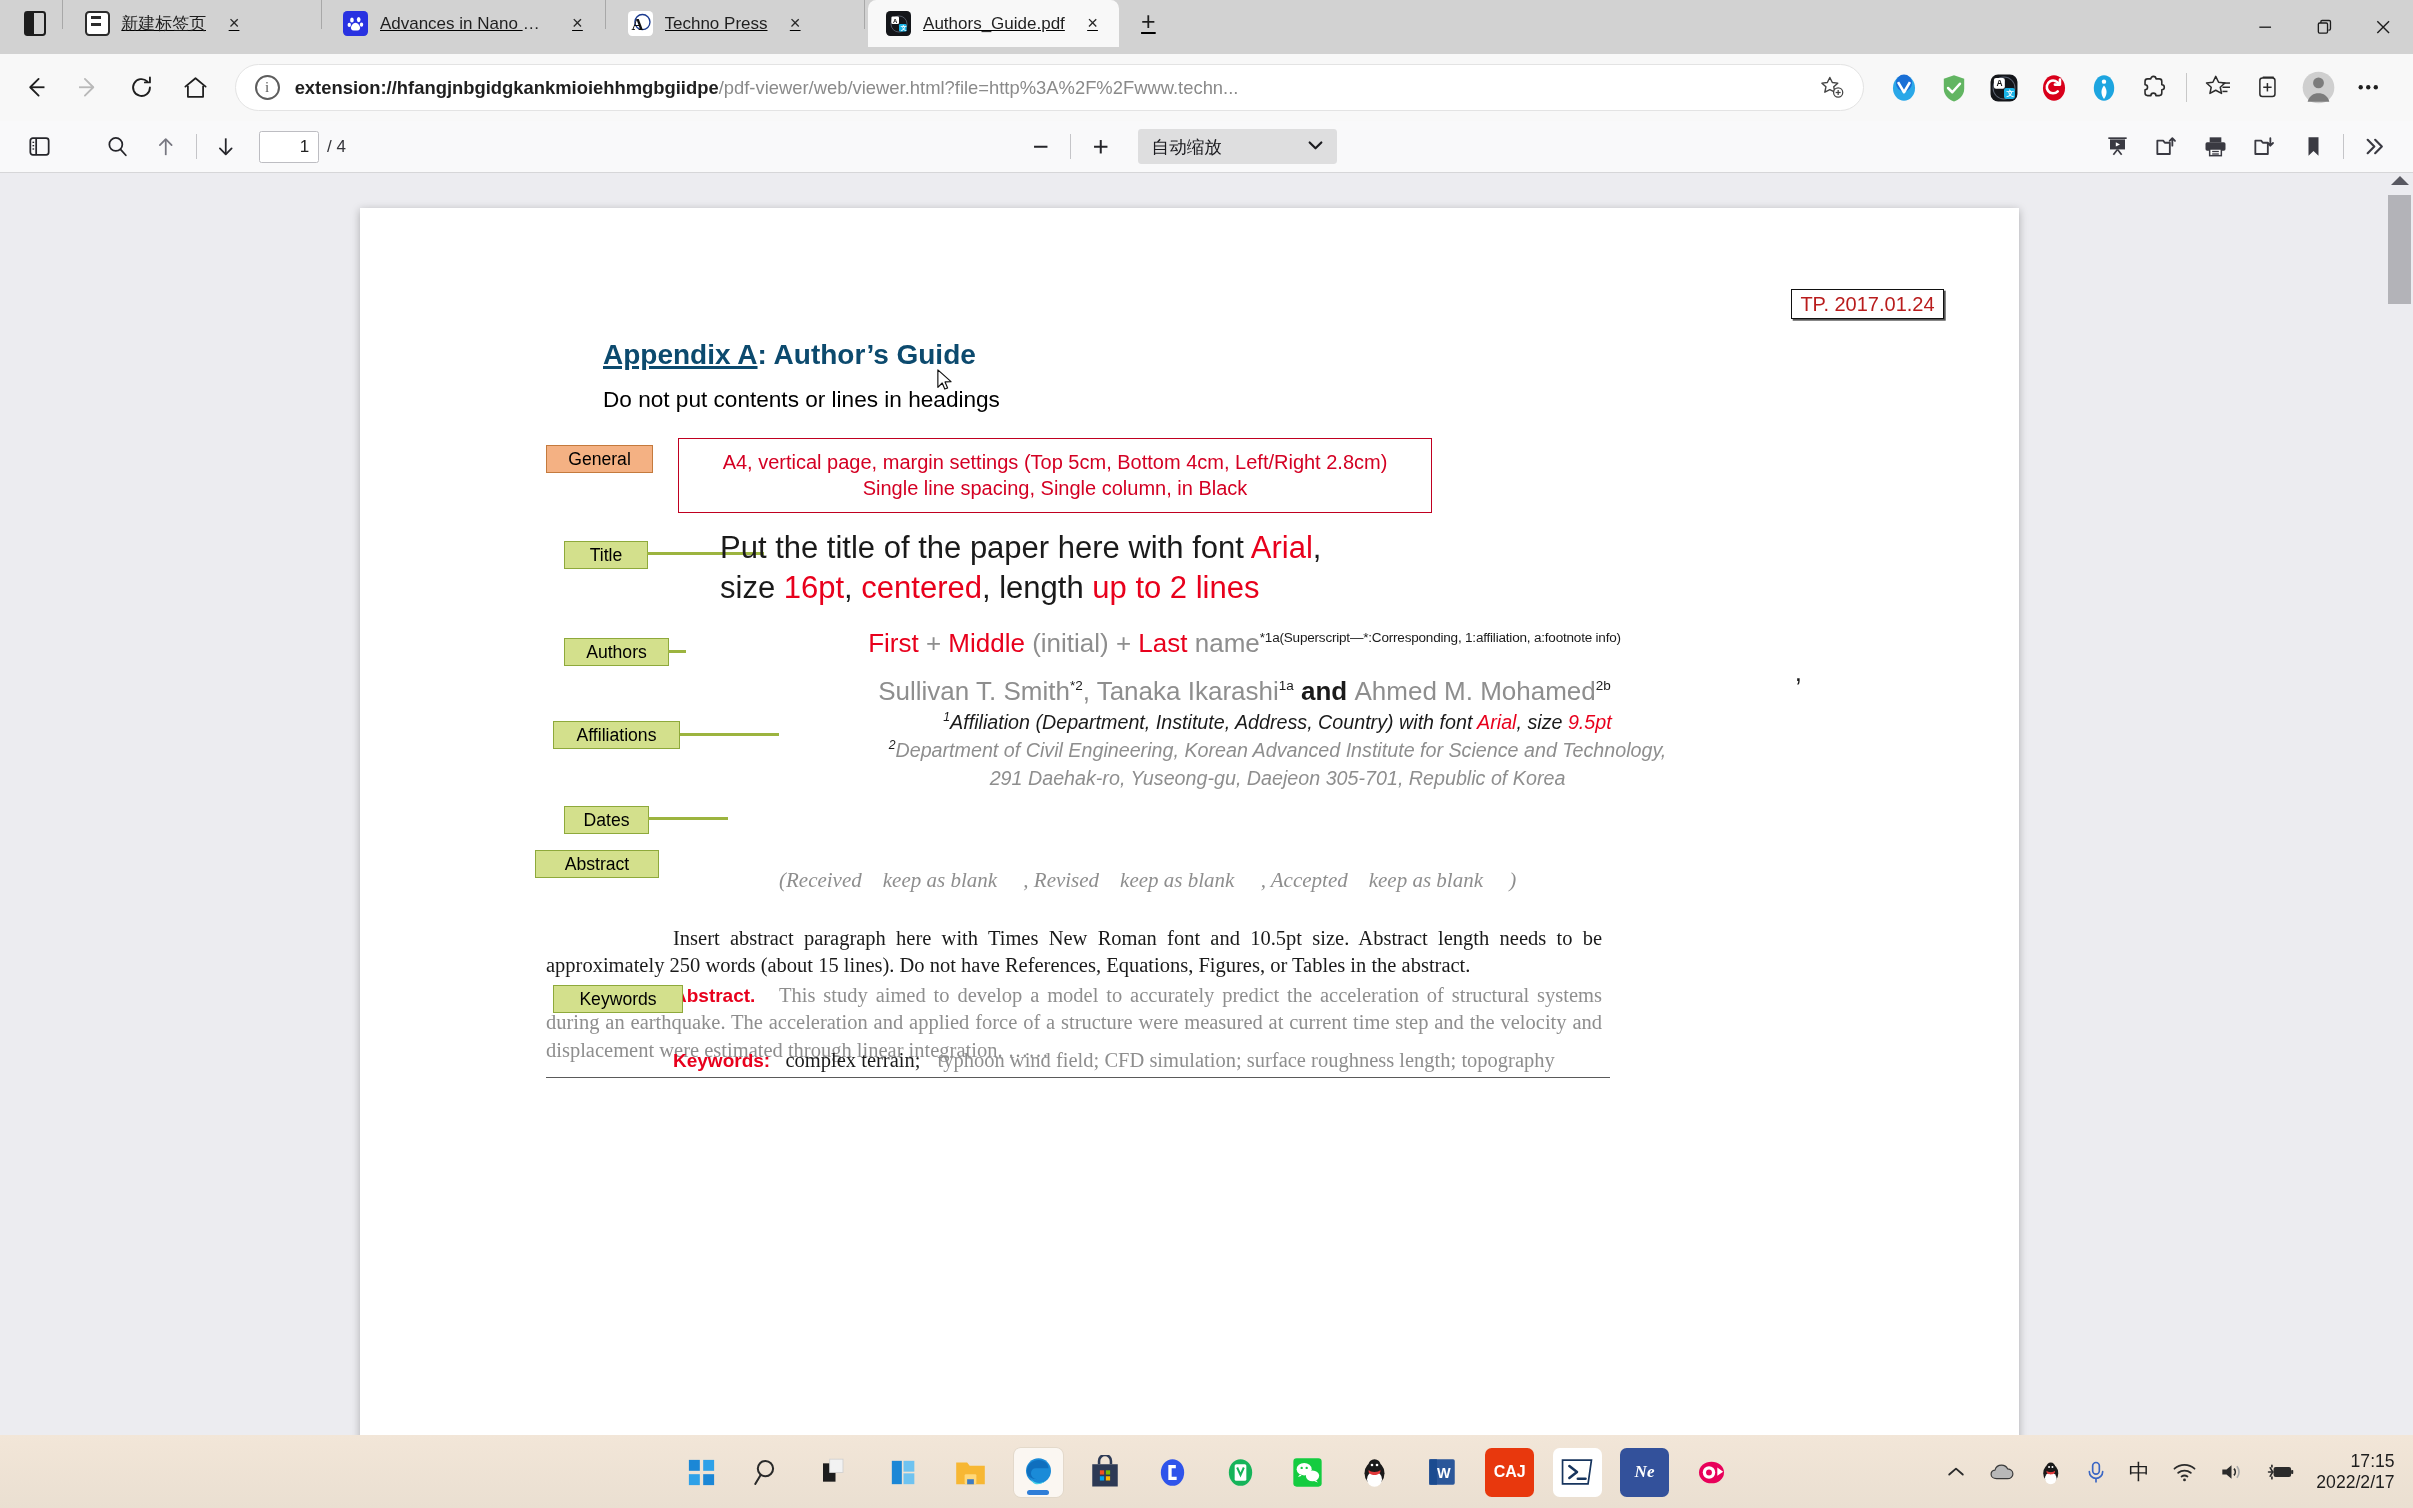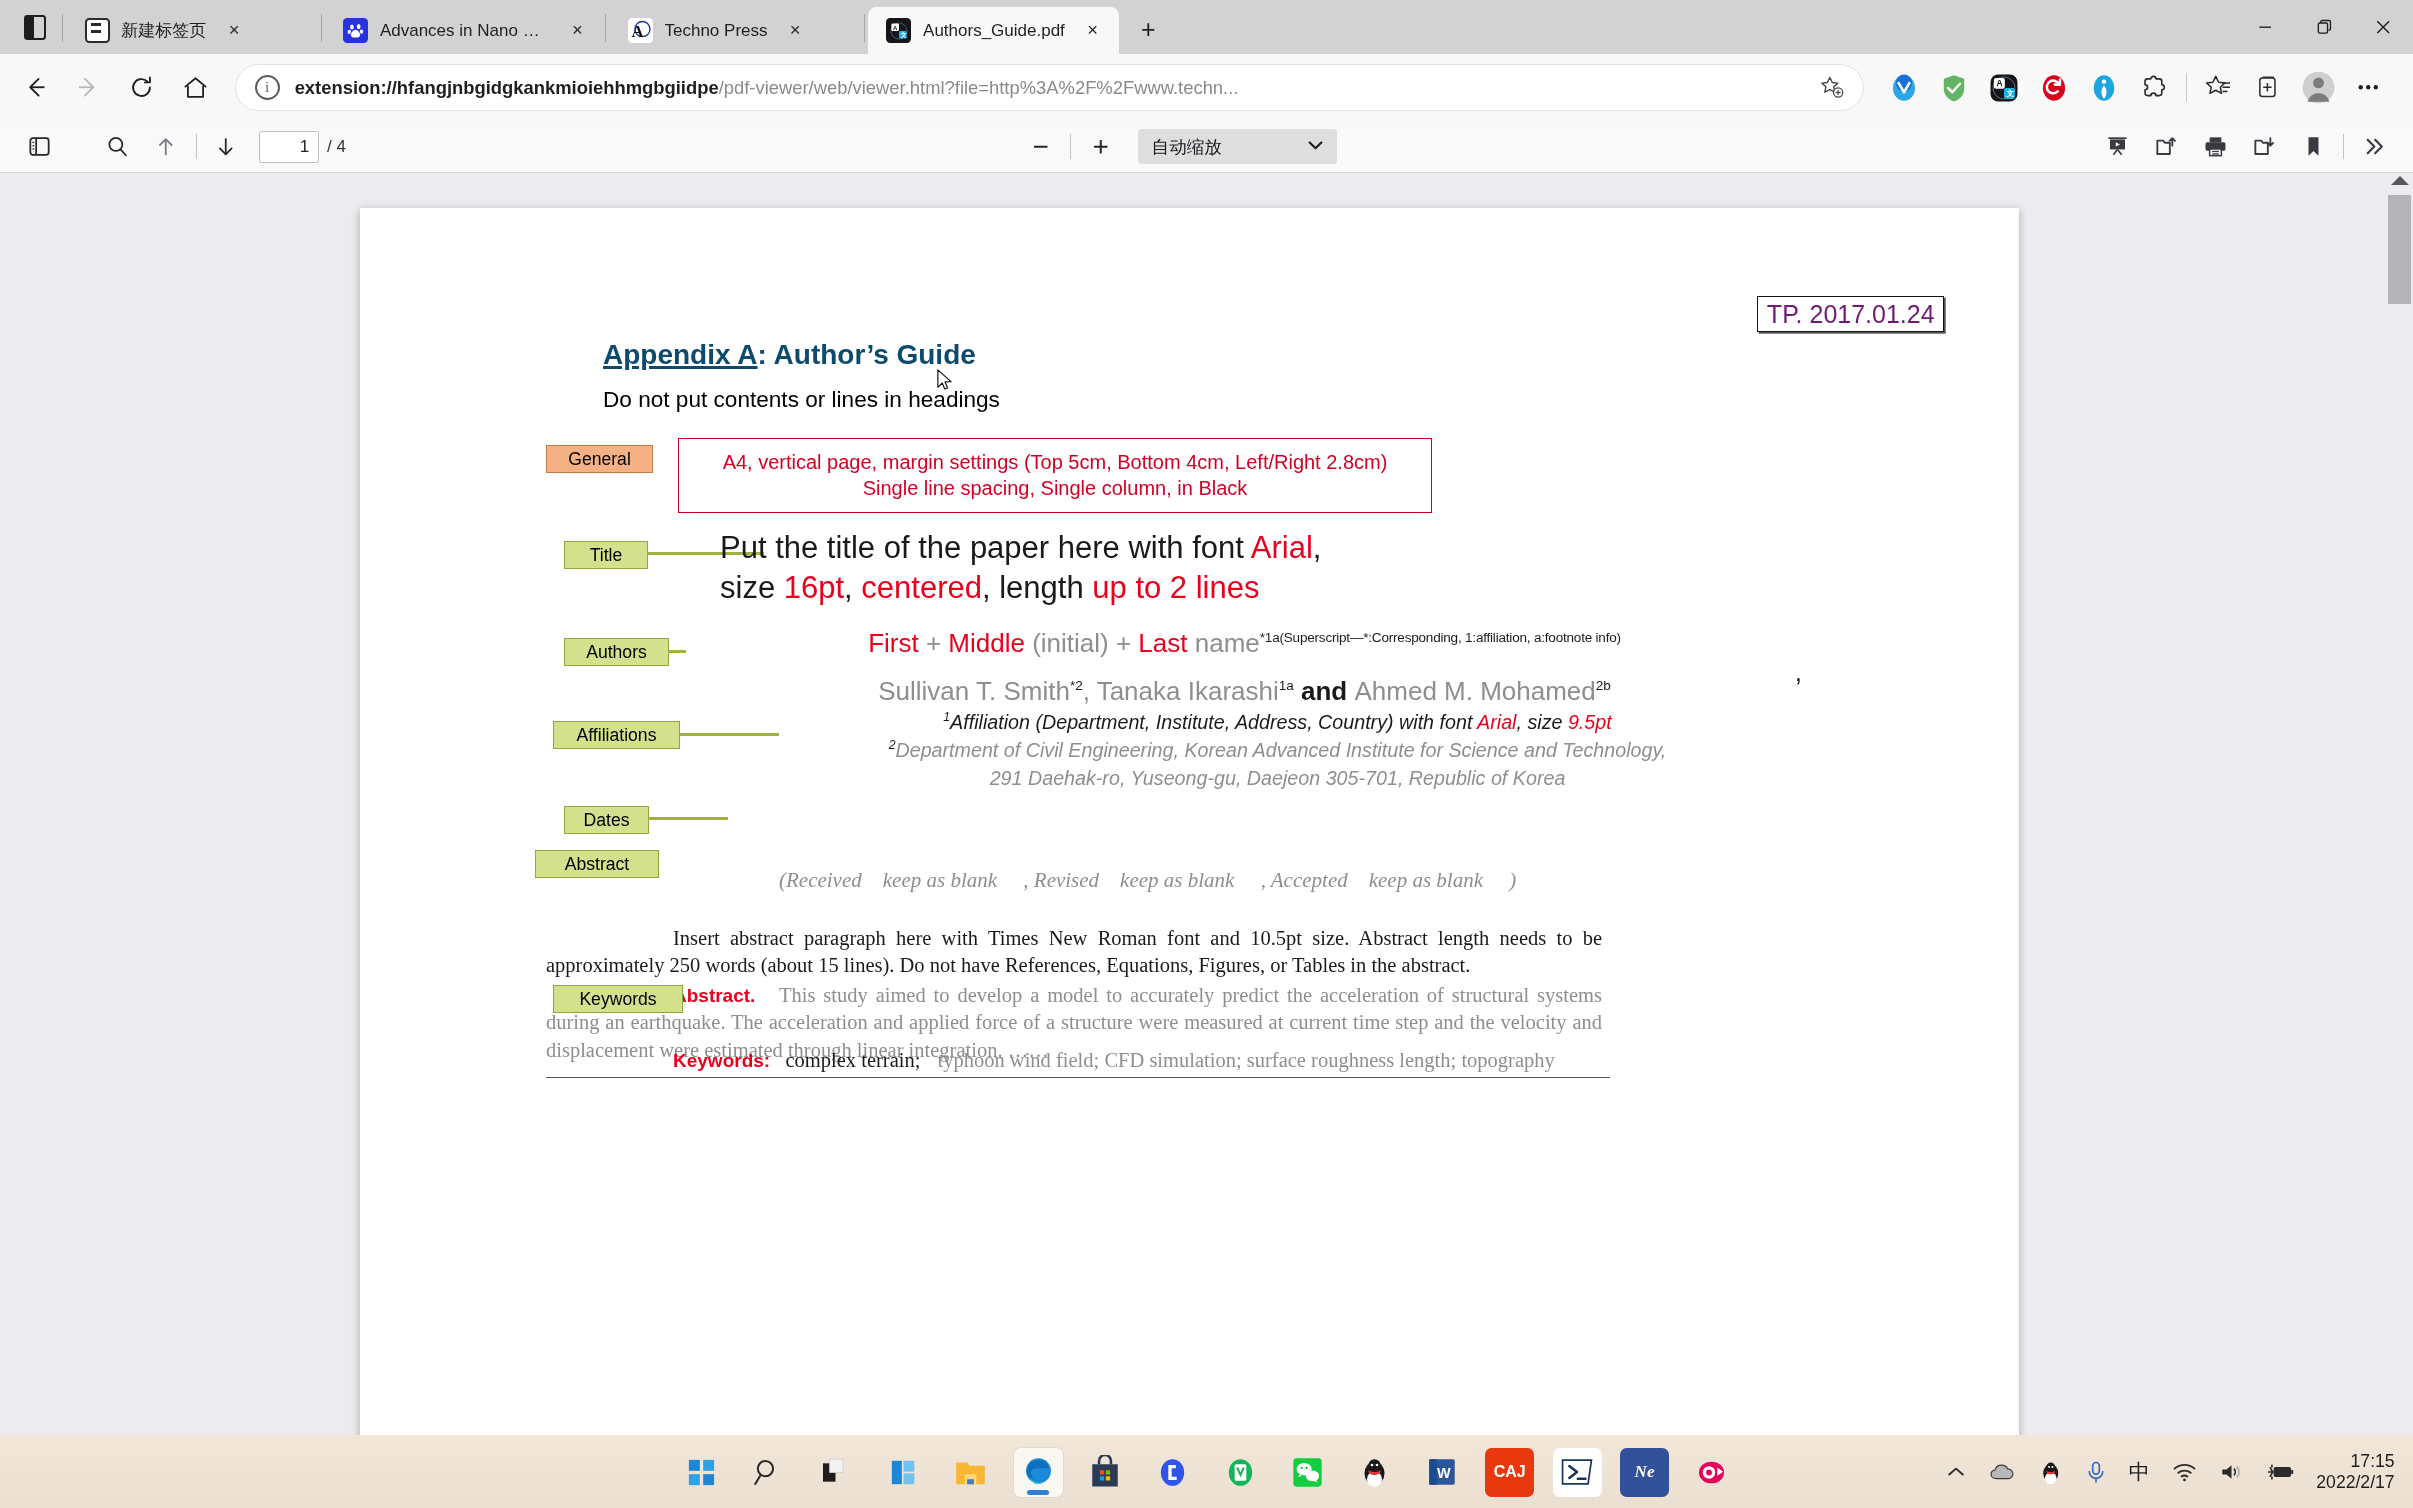--- a/index.html
+++ b/index.html
@@ -8,22 +8,22 @@
     overflow: hidden;
     font-family: "Liberation Sans", sans-serif;
     background: #ffffff;
   }
 
   
   .browser { width: 2413px; height: 1435px; background: #d2d2d2; position: relative; }
 
   
   .tabstrip {
-    height: 54px; display: flex; align-items: flex-end;
-    background: #d2d2d2; padding-left: 11.7px; position: relative;
+    height: 54px; display: flex; 
+    background: #d2d2d2; padding-left: 11.7px; position: relative; text-decoration: underline;
   }
   .tab-sidebar-btn {
     width: 47px; height: 47px; display: flex; align-items: center; justify-content: center;
     margin-bottom: 3.4px; border-radius: 5px;
   }
   .ico-sidebar { width: 22px; height: 25px; border: 2.5px solid #1d1d1d; border-radius: 3.4px; position: relative; }
   .ico-sidebar::after { content:""; position:absolute; left:0; top:0; bottom:0; width:7.5px; background:#1d1d1d; }
   .tabdiv { width: 0.8px; height: 28.5px; background: #a8a8a8; margin: 0 3.4px 11.7px 3.4px; }
 
   .tab {
@@ -129,22 +129,22 @@
   .sb-up {
     position: absolute; top: 3.4px; left: 50%; transform: translateX(-50%);
     width: 0; height: 0; border-left: 9.2px solid transparent;
     border-right: 9.2px solid transparent; border-bottom: 9.2px solid #585861;
   }
   .sb-thumb { position: absolute; top: 22px; left: 1.7px; right: 1.7px; height: 109px; background: #b3b3b8; }
 
   
   .pg { position: absolute; }
   .stamp {
-    right: 75px; top: 88px; border: 1.7px solid #111; padding: 2.5px 8.4px;
-    font-size: 25px; color: #701a75; font-family: "Liberation Sans", sans-serif;
+    right: 75px; top: 81px; border: 1.7px solid #111; padding: 2.5px 8.4px;
+    font-size: 20px; color: #b91c1c; font-family: "Liberation Sans", sans-serif;
     box-shadow: 1.7px 1.7px 0 #555;
   }
   .apx { left: 243px; top: 131px; font-size: 28px; font-weight: bold; color: #0c4a6e; }
   .apx u { text-decoration: underline; text-decoration-thickness: 2.5px; }
   .subhead { left: 243px; top: 179px; font-size: 22.6px; color: #000; }
 
   .lbl {
     position: absolute; font-size: 17.6px; color: #000; text-align: center;
     padding: 2.5px 11.7px; border: 1.7px solid; white-space: nowrap;
   }

